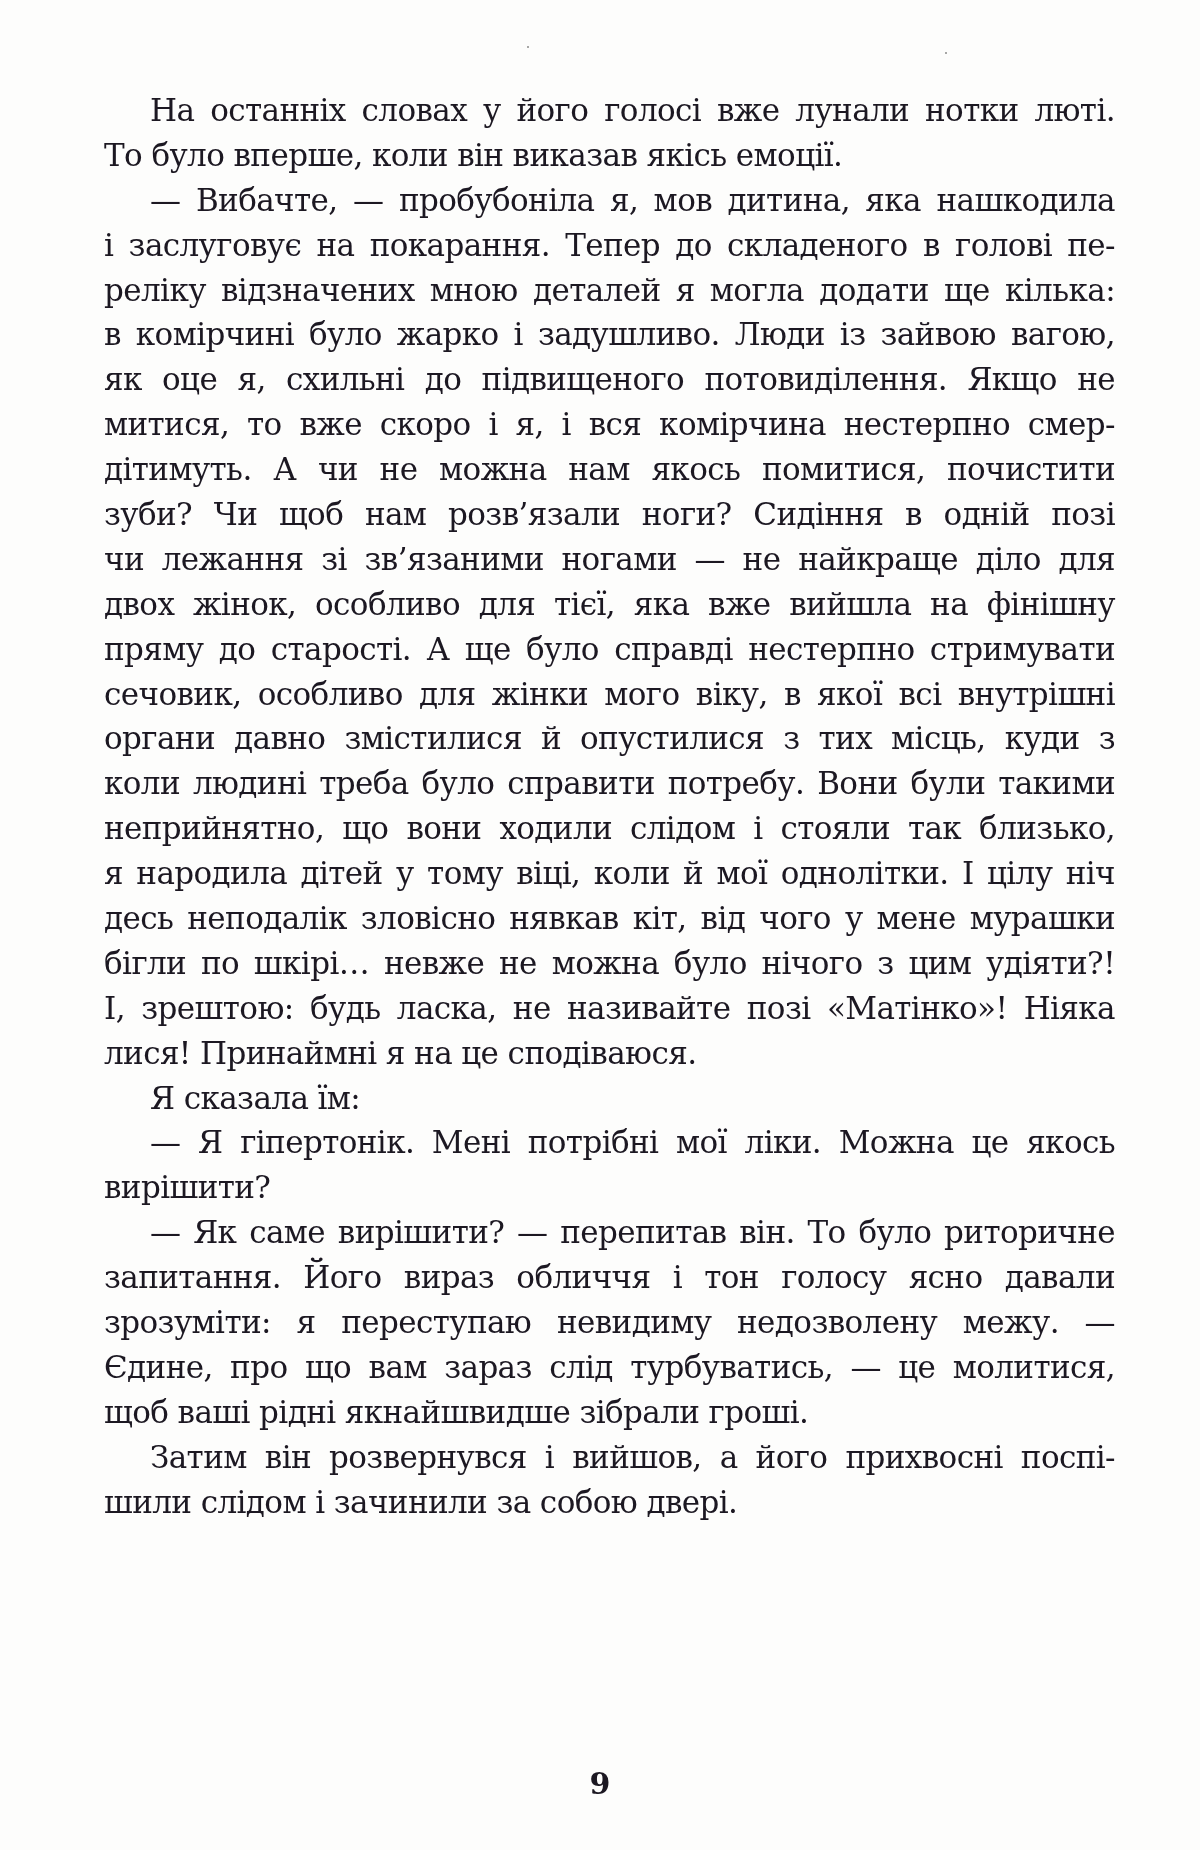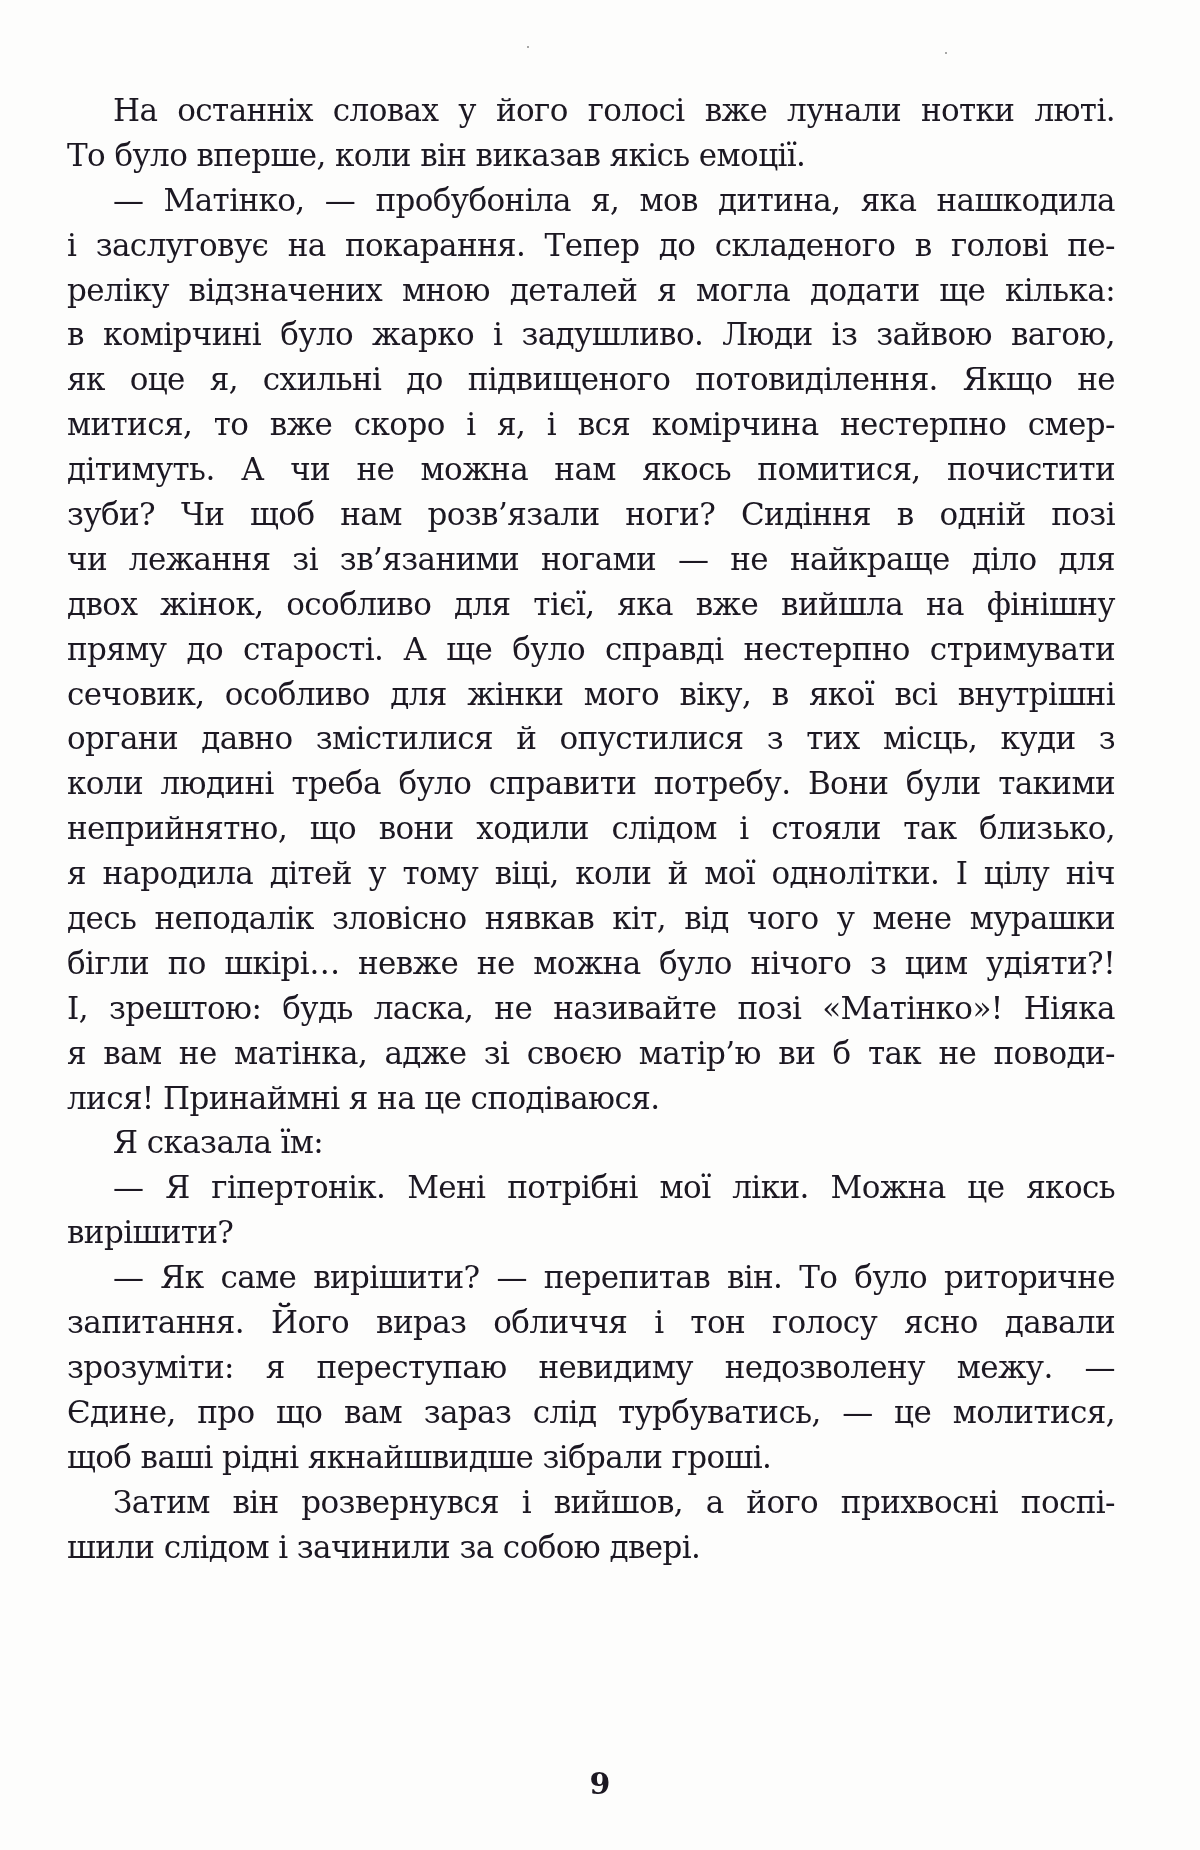--- a/index.html
+++ b/index.html
@@ -24,20 +24,21 @@
       color: #1c1822;
       letter-spacing: -0.6px;
     }
     .line {
       height: 44.9px;
       line-height: 44.9px;
       white-space: nowrap;
       text-align: justify;
       text-align-last: justify;
       overflow: visible;
+      margin-left: 37px;
     }
     .line.indent {
       padding-left: 46px;
     }
     .line.last {
       text-align-last: left;
     }
     .page-number {
       position: absolute;
       left: 0;
@@ -56,40 +57,39 @@
       border-radius: 1px;
       background: #8a8a8a;
     }
   </style>
 </head>
 <body>
 
 <div class="page" id="page-body">
     <div class="line indent">На останніх словах у його голосі вже лунали нотки люті.</div>
     <div class="line last">То було вперше, коли він виказав якісь емоції.</div>
-    <div class="line indent">— Матінко, — пробубоніла я, мов дитина, яка нашкодила</div>
+    <div class="line indent">— Вибачте, — пробубоніла я, мов дитина, яка нашкодила</div>
     <div class="line">і заслуговує на покарання. Тепер до складеного в голові пе-</div>
     <div class="line">реліку відзначених мною деталей я могла додати ще кілька:</div>
     <div class="line">в комірчині було жарко і задушливо. Люди із зайвою вагою,</div>
     <div class="line">як оце я, схильні до підвищеного потовиділення. Якщо не</div>
     <div class="line">митися, то вже скоро і я, і вся комірчина нестерпно смер-</div>
     <div class="line">дітимуть. А чи не можна нам якось помитися, почистити</div>
     <div class="line">зуби? Чи щоб нам розв’язали ноги? Сидіння в одній позі</div>
     <div class="line">чи лежання зі зв’язаними ногами — не найкраще діло для</div>
     <div class="line">двох жінок, особливо для тієї, яка вже вийшла на фінішну</div>
     <div class="line">пряму до старості. А ще було справді нестерпно стримувати</div>
     <div class="line">сечовик, особливо для жінки мого віку, в якої всі внутрішні</div>
     <div class="line">органи давно змістилися й опустилися з тих місць, куди з</div>
     <div class="line">коли людині треба було справити потребу. Вони були такими</div>
     <div class="line">неприйнятно, що вони ходили слідом і стояли так близько,</div>
     <div class="line">я народила дітей у тому віці, коли й мої однолітки. І цілу ніч</div>
     <div class="line">десь неподалік зловісно нявкав кіт, від чого у мене мурашки</div>
     <div class="line">бігли по шкірі… невже не можна було нічого з цим удіяти?!</div>
     <div class="line">І, зрештою: будь ласка, не називайте позі «Матінко»! Ніяка</div>
-    <div class="line">я вам не матінка, адже зі своєю матір’ю ви б так не поводи-</div>
     <div class="line last">лися! Принаймні я на це сподіваюся.</div>
     <div class="line indent last">Я сказала їм:</div>
     <div class="line indent">— Я гіпертонік. Мені потрібні мої ліки. Можна це якось</div>
     <div class="line last">вирішити?</div>
     <div class="line indent">— Як саме вирішити? — перепитав він. То було риторичне</div>
     <div class="line">запитання. Його вираз обличчя і тон голосу ясно давали</div>
     <div class="line">зрозуміти: я переступаю невидиму недозволену межу. —</div>
     <div class="line">Єдине, про що вам зараз слід турбуватись, — це молитися,</div>
     <div class="line last">щоб ваші рідні якнайшвидше зібрали гроші.</div>
     <div class="line indent">Затим він розвернувся і вийшов, а його прихвосні поспі-</div>

